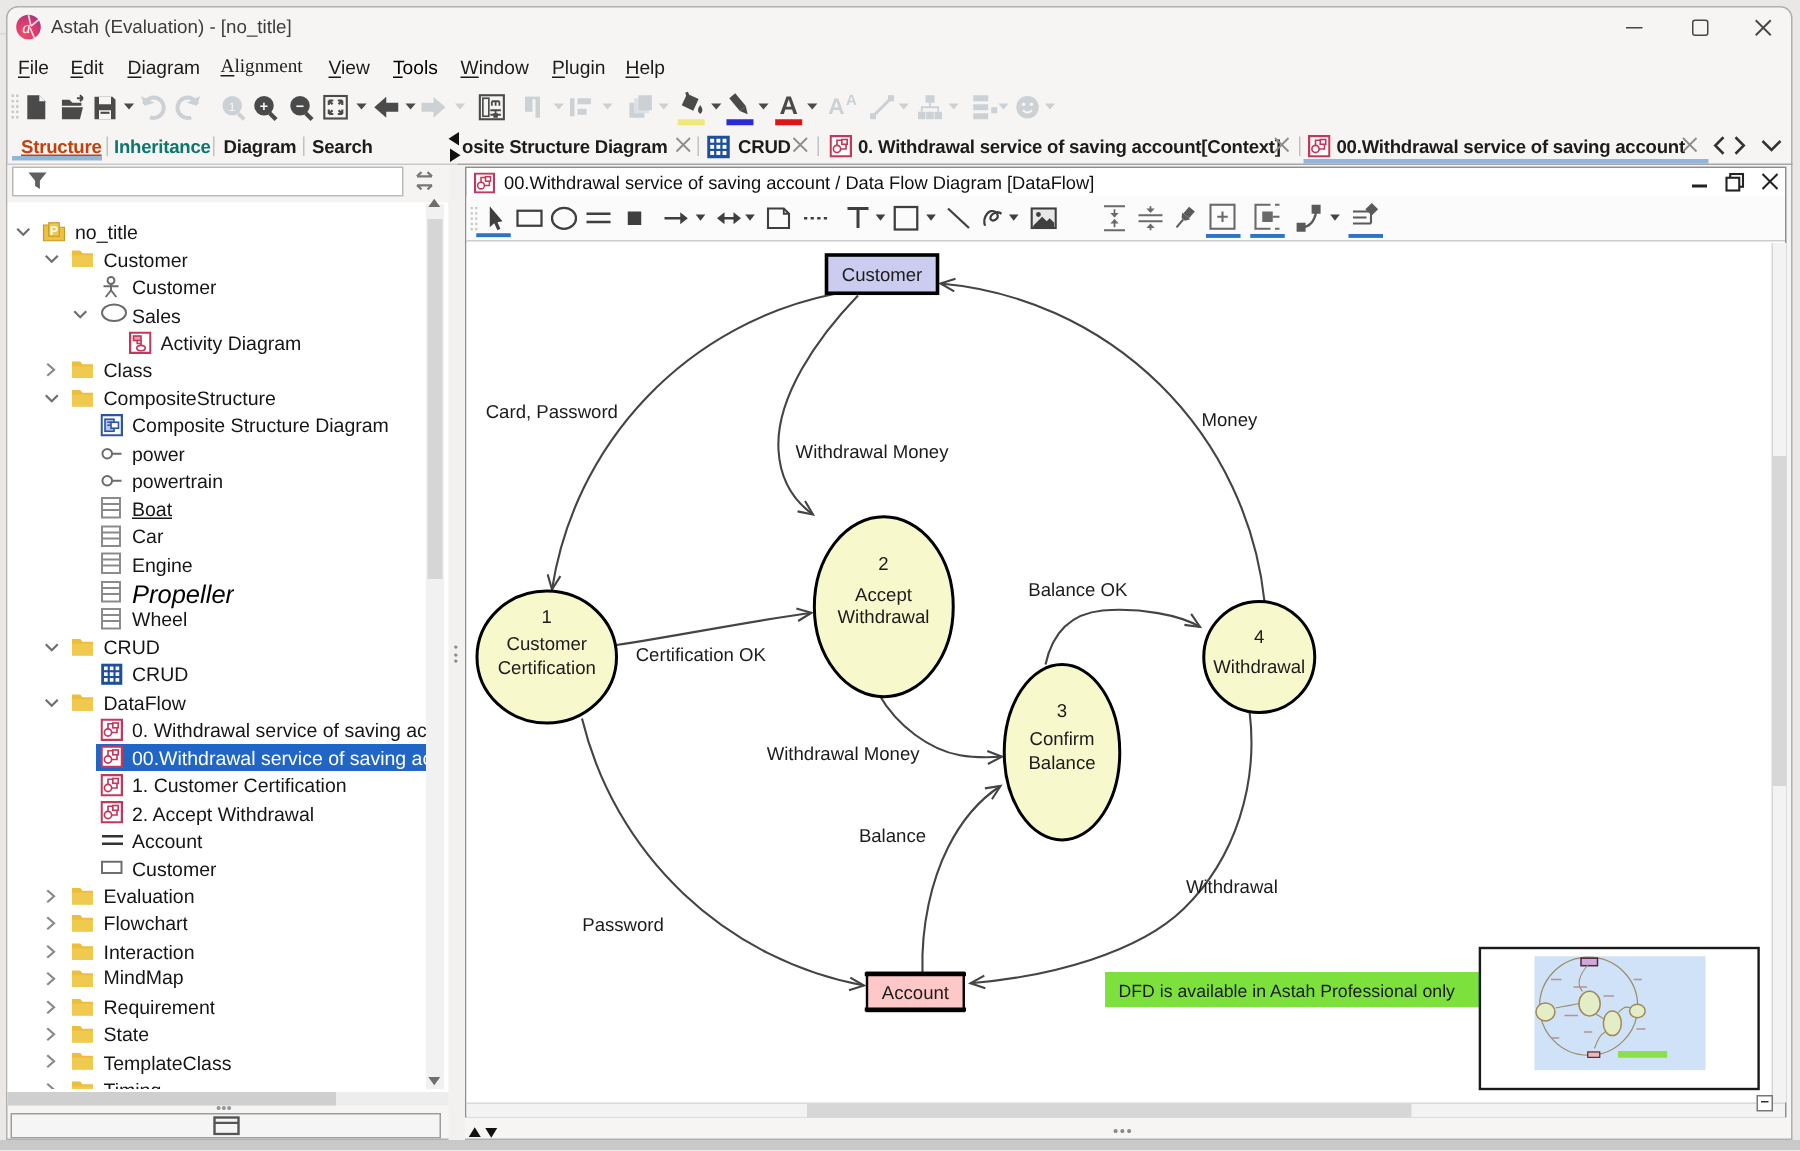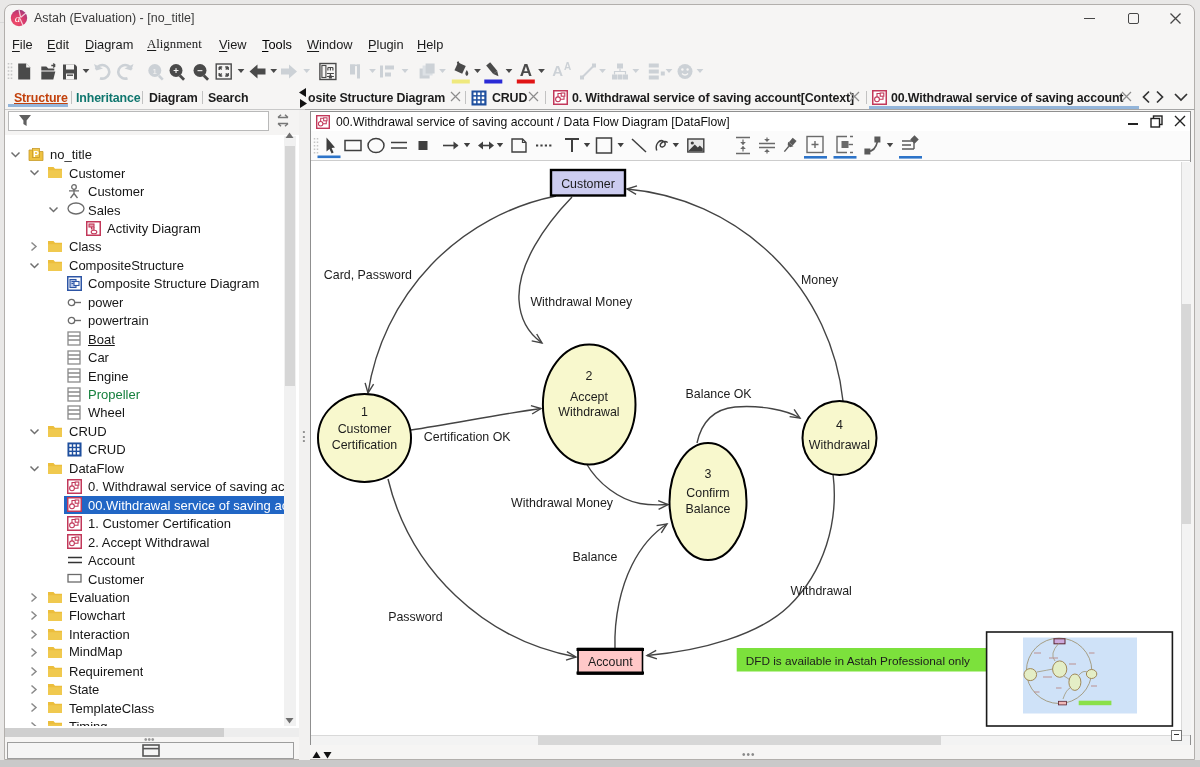--- a/index.html
+++ b/index.html
@@ -333,21 +333,21 @@
 <div class="tx" style="left:88.0px;top:350.1px;font-size:13px;color:#161616;max-width:196px;overflow:hidden;">Car</div>
 <svg class="abs" style="left:66.6px;top:368.325px" width="14" height="15" viewBox="0 0 14 15">
     <rect x="1" y="1" width="12" height="13" fill="#fff" stroke="#8a8a8a" stroke-width="1.3"></rect>
     <path d="M1,5 H13 M1,9 H13" stroke="#8a8a8a" stroke-width="1.3"></path>
   </svg>
 <div class="tx" style="left:88.0px;top:368.5px;font-size:13px;color:#161616;max-width:196px;overflow:hidden;">Engine</div>
 <svg class="abs" style="left:66.6px;top:386.775px" width="14" height="15" viewBox="0 0 14 15">
     <rect x="1" y="1" width="12" height="13" fill="#fff" stroke="#8a8a8a" stroke-width="1.3"></rect>
     <path d="M1,5 H13 M1,9 H13" stroke="#8a8a8a" stroke-width="1.3"></path>
   </svg>
-<div class="tx" style="left:88.0px;top:387.0px;font-size:13px;color:#15803d;max-width:196px;overflow:hidden;">Propeller</div>
+<div class="tx" style="left:88.0px;top:387.0px;font-size:17px;color:#000000;max-width:196px;overflow:hidden;font-style:italic;">Propeller</div>
 <svg class="abs" style="left:66.6px;top:405.225px" width="14" height="15" viewBox="0 0 14 15">
     <rect x="1" y="1" width="12" height="13" fill="#fff" stroke="#8a8a8a" stroke-width="1.3"></rect>
     <path d="M1,5 H13 M1,9 H13" stroke="#8a8a8a" stroke-width="1.3"></path>
   </svg>
 <div class="tx" style="left:88.0px;top:405.4px;font-size:13px;color:#161616;max-width:196px;overflow:hidden;">Wheel</div>
 <svg class="abs" style="left:29.2px;top:427.7px" width="11" height="8" viewBox="0 0 11 8">
     <path d="M1.5,1.5 L5.5,5.5 L9.5,1.5" stroke="#6f6f6f" stroke-width="1.5" fill="none"></path>
   </svg>
 <svg class="abs" style="left:47.3px;top:423.675px" width="16" height="14" viewBox="0 0 16 14">
     <path d="M1,2 L6.5,2 L8,3.8 L15,3.8 L15,13 L1,13 Z" fill="#ecbe3c"></path>

